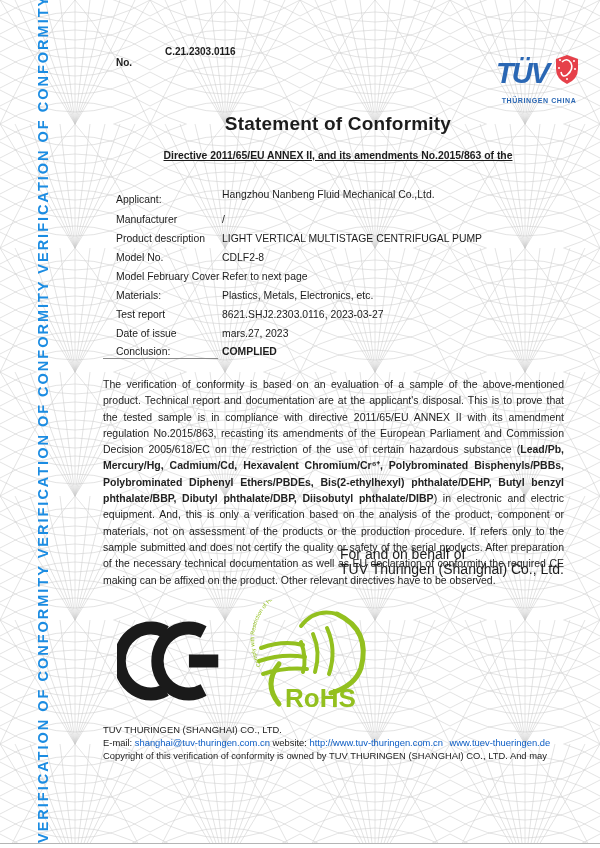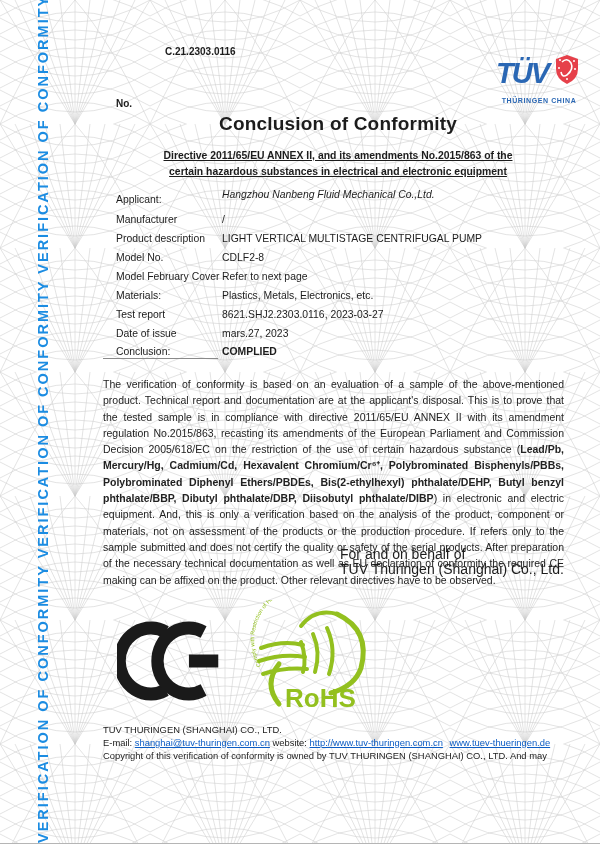--- a/index.html
+++ b/index.html
@@ -10,46 +10,46 @@
   .bg{position:absolute;left:0;top:0;z-index:0;}
   .layer{position:absolute;z-index:2;}
 
   
   .vband{position:absolute;left:35px;top:0;width:24px;height:843px;overflow:hidden;z-index:3;}
   .vband span{
     display:block;height:843px;writing-mode:vertical-rl;transform:rotate(180deg);
     font-weight:bold;font-size:14.5px;letter-spacing:2px;color:#1b8ce2;white-space:nowrap;
   }
 
-  .no-label{left:116px;top:57px;font-size:10px;font-weight:bold;margin-top:41px;}
+  .no-label{left:116px;top:57px;font-size:10px;font-weight:bold;}
   .cert-no{left:165px;top:46px;font-size:10px;font-weight:bold;}
   .tuv-logo{left:496px;top:52px;width:86px;height:58px;}
 
   .title{left:103px;top:113px;width:470px;text-align:center;font-size:19px;font-weight:bold;letter-spacing:0.2px;}
   .directive{left:103px;top:148px;width:470px;text-align:center;font-size:10.4px;font-weight:bold;line-height:15.7px;text-decoration:underline;}
 
   .frow{position:absolute;left:116px;width:452px;font-size:10.4px;z-index:2;}
   .flabel{position:absolute;left:0;top:0;font-weight:normal;white-space:nowrap;}
   .fvalue{position:absolute;left:106px;top:0;white-space:nowrap;}
-  .fvalue.twoline{white-space:normal;width:352px;line-height:13px;font-style:italic;}
+  .fvalue.twoline{white-space:normal;width:352px;line-height:13px;}
   .frow.applicant .flabel{top:6px;}
   .fvalue.boldval{font-weight:bold;}
 
   .divider{left:103px;top:358px;width:115px;height:0;border-top:1.2px solid #8a8a8a;}
 
   .statement{left:103px;top:376px;width:461px;font-size:10.5px;line-height:16.3px;text-align:justify;color:#222;}
   .statement .b{font-weight:bold;}
 
   .signoff{left:340px;top:547px;font-size:14px;line-height:15px;}
 
   .ce-mark{left:117px;top:621px;width:106px;height:80px;}
   .rohs-mark{left:249px;top:600px;width:138px;height:125px;}
 
   .footer{left:103px;top:724px;width:472px;font-size:9.4px;line-height:12.9px;color:#1c1c1c;}
-  .footer a{color:#0b5cc4;text-decoration:underline;cursor:pointer;margin-top:31px;}
+  .footer a{color:#0b5cc4;cursor:pointer;margin-top:31px;}
   .footer a.spaced{margin-left:4px;}
 
   .bottom-edge{left:0;top:843px;width:600px;border-top:1px solid #b5b5b5;height:0;}
 </style>
 </head>
 <body>
 
 <div class="page">
 
   <svg class="bg" width="600" height="848">
@@ -103,24 +103,23 @@
       <path d="M66 10 Q71 5 75 11 Q78 17 71 23 Q66 26 65 20" stroke="#ffffff" stroke-width="1.6" fill="none"></path>
       <circle cx="64" cy="8" r="1" fill="#ffffff"></circle>
         <circle cx="78" cy="9" r="1" fill="#ffffff"></circle>
       <circle cx="63" cy="16" r="1" fill="#ffffff"></circle>
         <circle cx="79" cy="17" r="1" fill="#ffffff"></circle>
       <circle cx="71" cy="27" r="1" fill="#ffffff"></circle>
     </g>
     <text x="43" y="51" text-anchor="middle" font-family="Liberation Sans, sans-serif" font-size="7" font-weight="bold" letter-spacing="0.6" fill="#2a67b4">THÜRINGEN CHINA</text>
   </svg>
 
-  <div class="layer title">Conclusion of Conformity</div>
+  <div class="layer title">Statement of Conformity</div>
   <div class="layer directive">
     <div>Directive 2011/65/EU ANNEX II, and its amendments No.2015/863 of the</div>
-    <div>certain hazardous substances in electrical and electronic equipment</div>
   </div>
 
   <div class="frow applicant" style="top:188px">
     <div class="flabel">Applicant:</div>
     <div class="fvalue twoline">
       <div>Hangzhou Nanbeng Fluid Mechanical Co.,Ltd.</div>
     </div>
   </div>
   <div class="frow" style="top:214px">
     <div class="flabel">Manufacturer</div>

